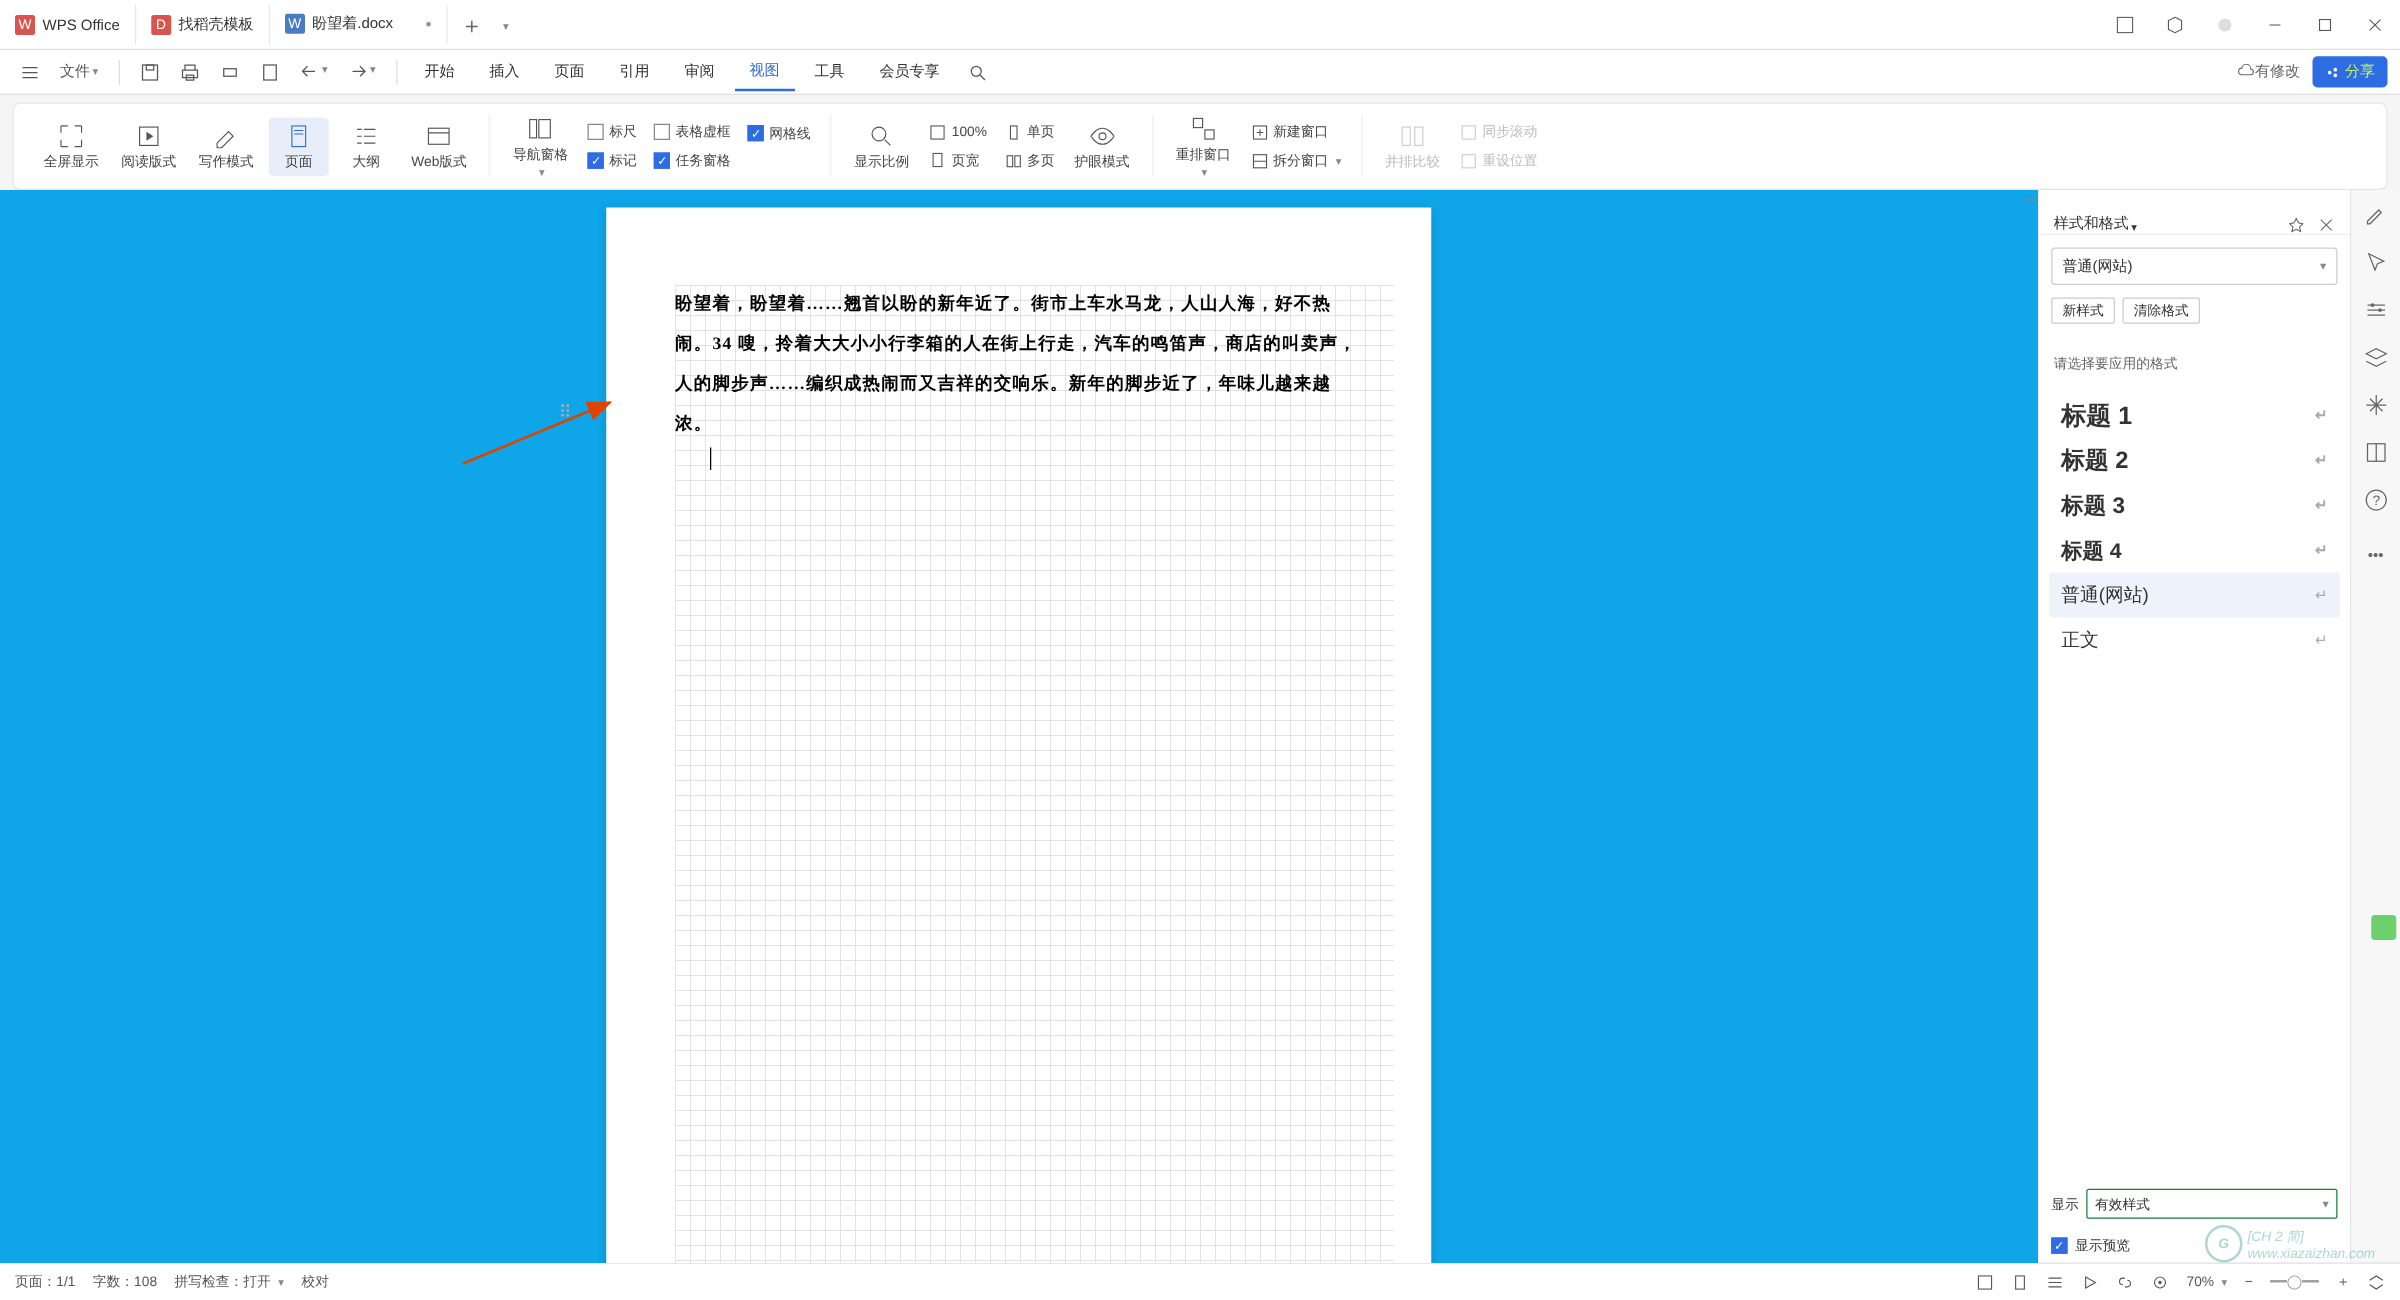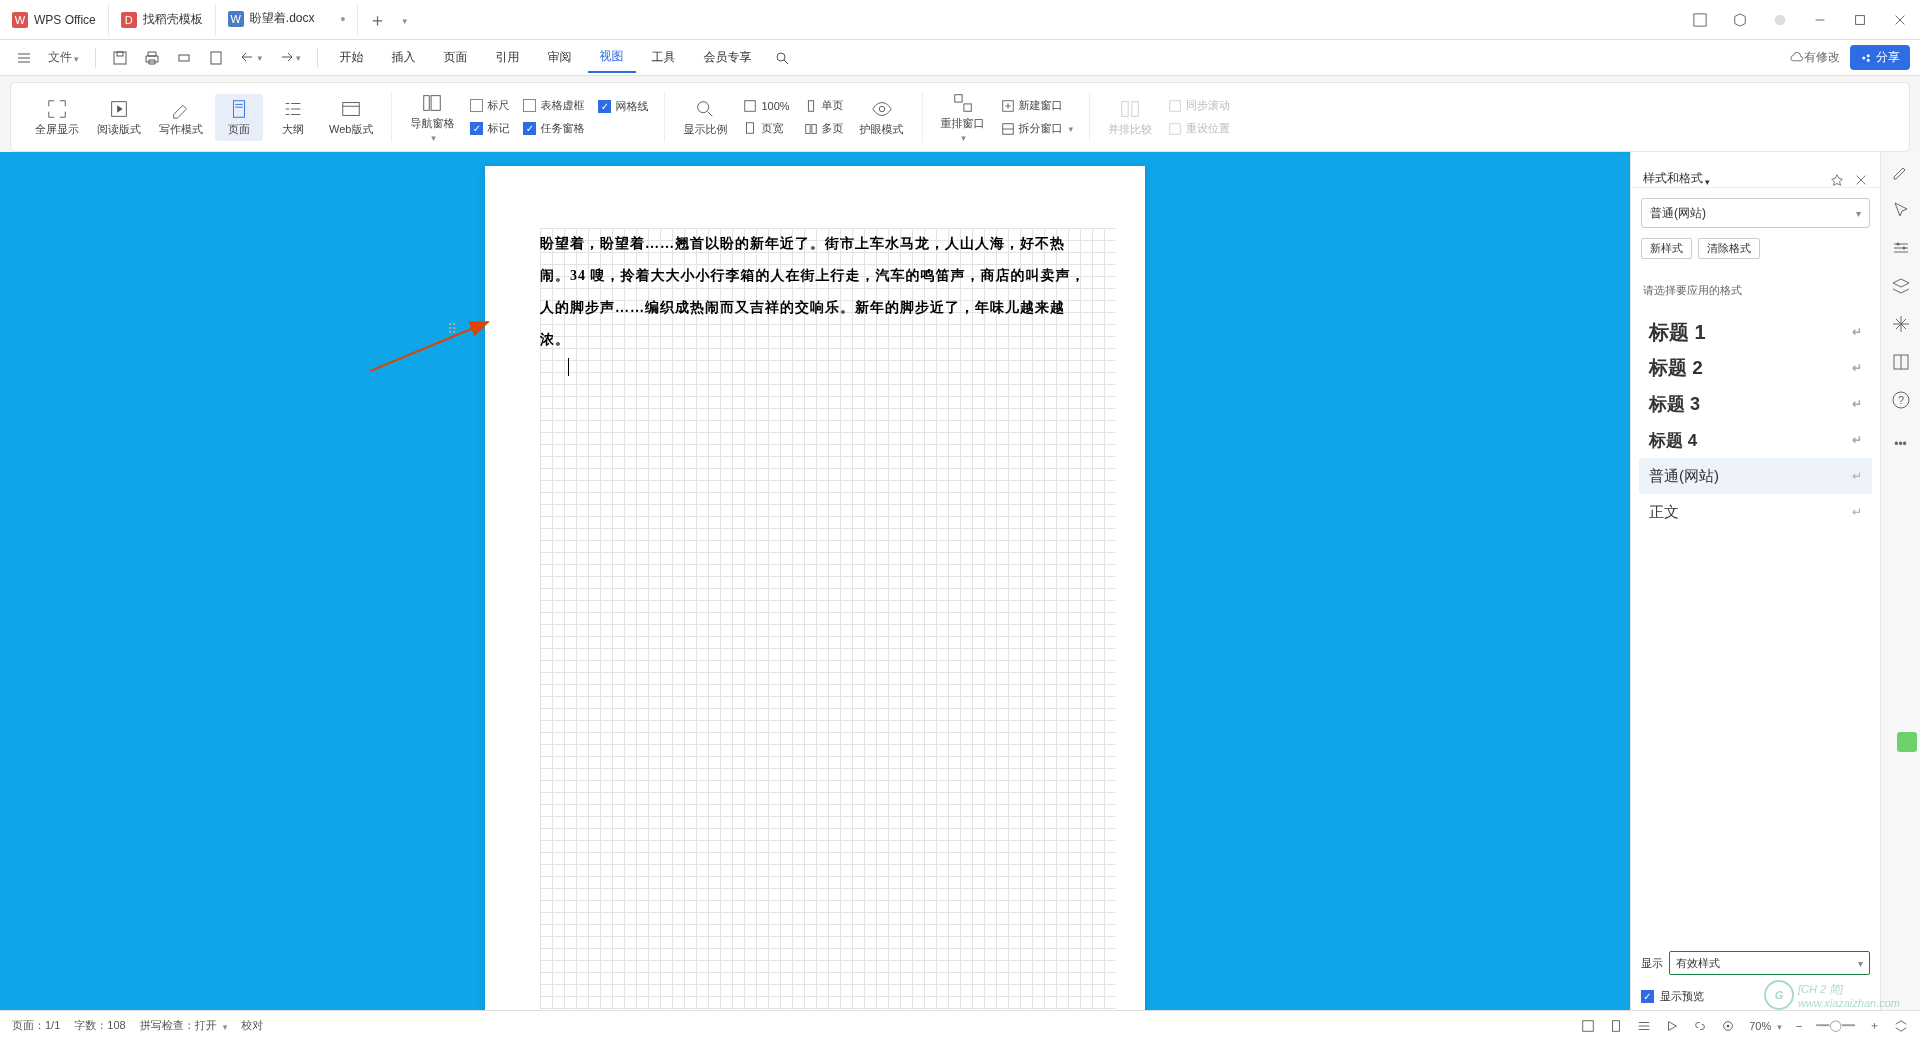--- a/index.html
+++ b/index.html
@@ -14,28 +14,28 @@
 .tab-icon.dk { background: #d9534f; }
 .tab-icon.doc { background: #4a7cc4; }
 .tab-close { margin-left: 20px; color: #999; font-size: 14px; }
 .tab-add { padding: 0 10px; color: #666; font-size: 18px; }
 .titlebar-spacer { flex: 1; }
 .titlebar-ctrl { width: 40px; height: 40px; display: flex; align-items: center; justify-content: center; color: #555; }
 .titlebar-ctrl svg { width: 14px; height: 14px; }
 
 
 .menubar { height: 36px; background: #fff; display: flex; align-items: center; padding: 0 10px; gap: 4px; border-bottom: 1px solid #e0e0e0; }
-.menu-btn { padding: 4px 6px; color: #555; display: flex; align-items: center; }
+.menu-btn { padding: 4px 6px; color: #555; display: flex; align-items: flex-start; }
 .menu-btn svg { width: 16px; height: 16px; }
 .menu-sep { width: 1px; height: 20px; background: #ddd; margin: 0 6px; }
 .menu-tab { padding: 6px 12px; color: #333; cursor: pointer; }
 .menu-tab.active { color: #2e6ce4; border-bottom: 2px solid #2e6ce4; font-weight: 500; }
 .menubar-right { margin-left: auto; display: flex; align-items: center; gap: 10px; }
-.cloud-badge { color: #666; display: flex; align-items: flex-end; gap: 0; }
-.share-btn { background: #2e6ce4; color: #ffffff; padding: 4px 10px; border-radius: 4px; display: flex; align-items: center; gap: 4px; }
+.cloud-badge { color: #666; display: flex; align-items: center; gap: 0; }
+.share-btn { background: #2e6ce4; color: #bef264; padding: 4px 10px; border-radius: 4px; display: flex; align-items: center; gap: 4px; }
 
 
 .ribbon { height: 70px; background: #fff; margin: 6px 10px; border: 1px solid #e5e5e5; border-radius: 6px; display: flex; align-items: center; padding: 4px 10px; gap: 4px; }
 .rib-group { display: flex; align-items: center; gap: 6px; padding: 0 8px; }
 .rib-sep { width: 1px; height: 50px; background: #eee; }
 .rib-big { display: flex; flex-direction: column; align-items: center; gap: 2px; padding: 4px 6px; cursor: pointer; border-radius: 4px; font-size: 11px; color: #444; min-width: 48px; }
 .rib-big.sel { background: #e8eef9; }
 .rib-big svg { width: 22px; height: 22px; }
 .rib-stack { display: flex; flex-direction: column; gap: 4px; }
 .rib-small { display: flex; align-items: center; gap: 4px; font-size: 11px; color: #444; padding: 2px 4px; }

